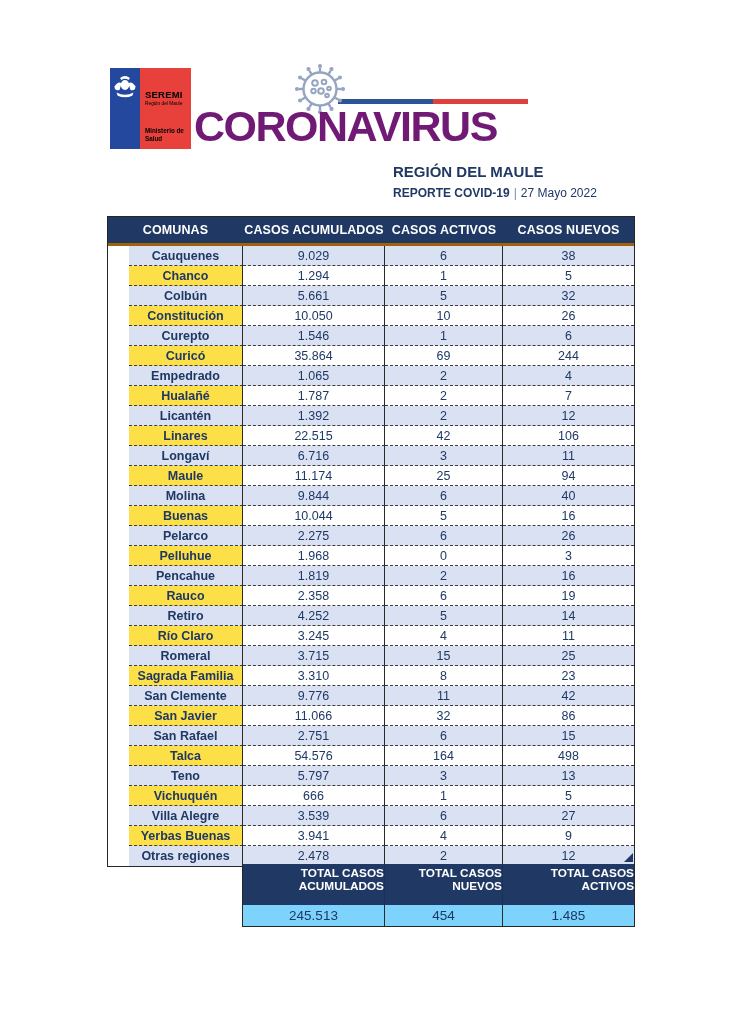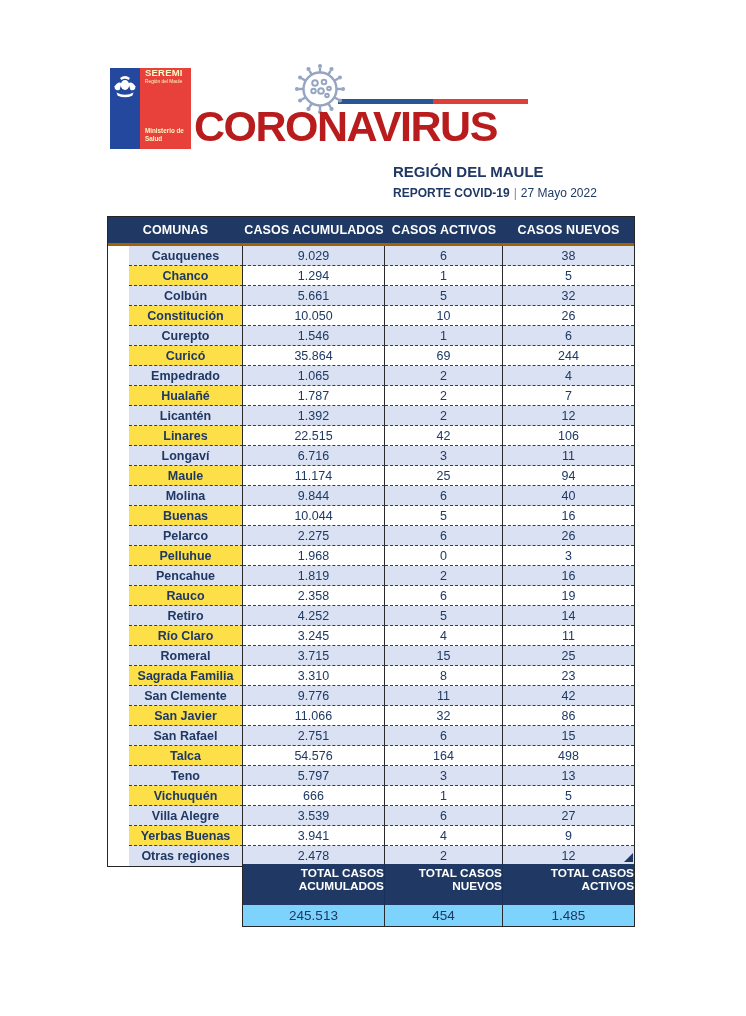--- a/index.html
+++ b/index.html
@@ -5,30 +5,30 @@
   html,body { margin:0; padding:0; background:#ffffff; }
   .page {
     position:relative; width:746px; height:1016px; background:#ffffff;
     font-family:"Liberation Sans","DejaVu Sans",sans-serif; overflow:hidden;
     color:#1F3864;
   }
 
   
   .logo { position:absolute; left:110px; top:68px; width:81px; height:81px; display:flex; }
   .logo-blue { width:30px; background:#23489E; display:flex; justify-content:center; }
-  .logo-red { flex:1; background:#E8403A; color:#fef9c3; position:relative; padding:0 2px 0 5px; }
+  .logo-red { flex:1; background:#E8403A; color:#000000; position:relative; padding:22px 2px 0 5px; }
   .logo-agency { font-size:9.5px; font-weight:bold; line-height:10px; letter-spacing:.2px; }
   .logo-agency-sub { font-size:4.8px; margin-top:1px; line-height:5px; }
   .logo-ministry { position:absolute; left:5px; bottom:7px; font-size:6.3px; font-weight:bold; line-height:7.5px; }
 
   
   .virus-icon { position:absolute; left:287px; top:56px; z-index:1; }
   .brand {
     position:absolute; left:194px; top:106px; z-index:2;
-    font-size:43px; font-weight:bold; letter-spacing:-1.5px; color:#b91c1c; line-height:40px;
+    font-size:43px; font-weight:bold; letter-spacing:-1.5px; color:#701a75; line-height:40px;
   }
   .hr-line { position:absolute; left:338px; top:99px; width:190px; height:5px; display:flex; z-index:0; }
   .hr-line .seg-blue { width:50%; background:#2C5597; }
   .hr-line .seg-red  { width:50%; background:#E0403B; }
 
   
   .region-title { position:absolute; left:393px; top:163px; font-size:15px; font-weight:bold; color:#1F3864; }
   .report-line  { position:absolute; left:393px; top:186px; font-size:12px; color:#1F3864; }
   .report-line .rep { font-weight:bold; }
   .report-line .sep { color:#7d8aa6; font-weight:normal; padding:0 4px; }

